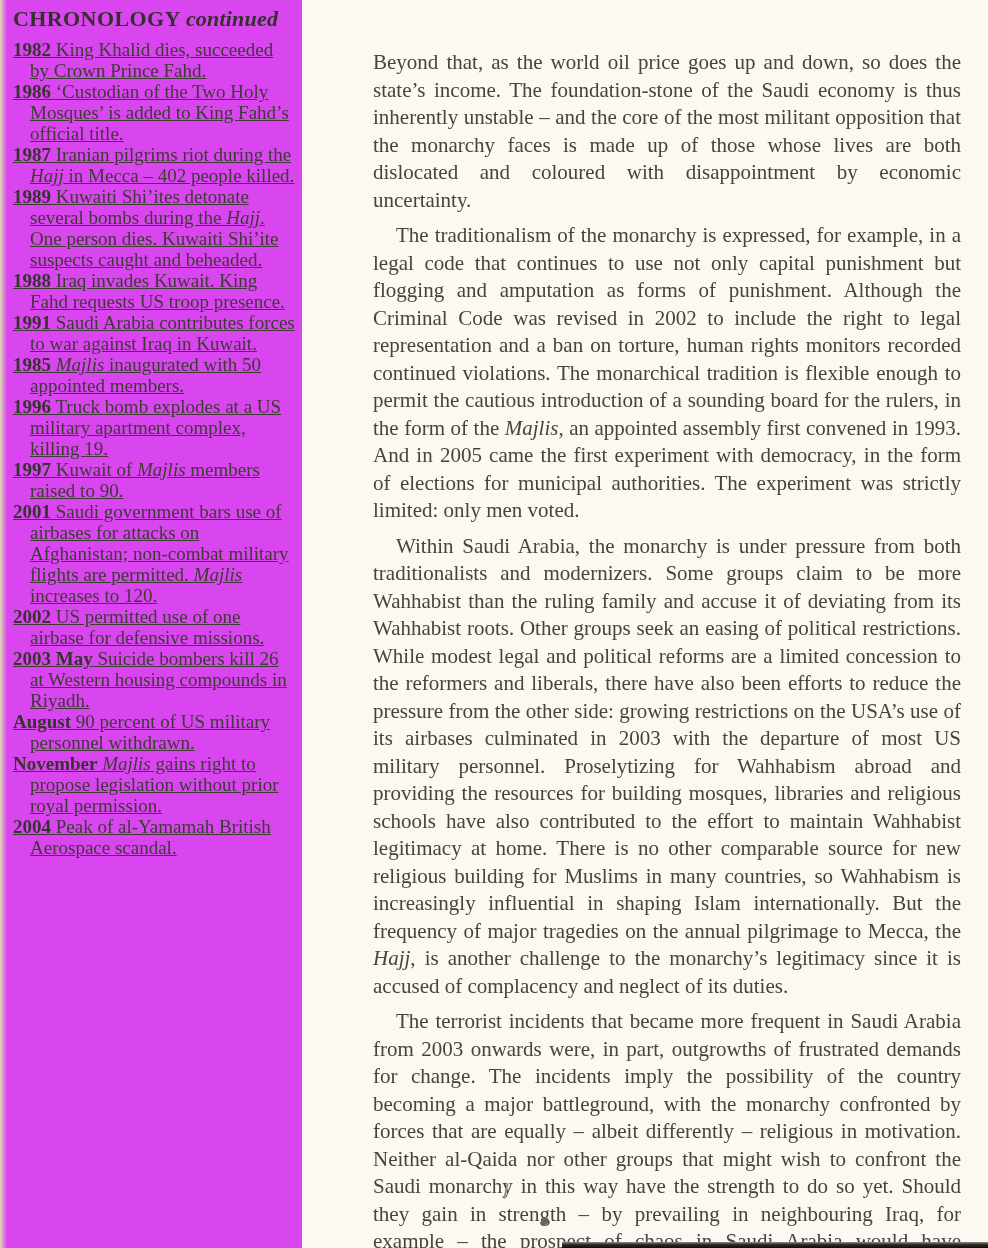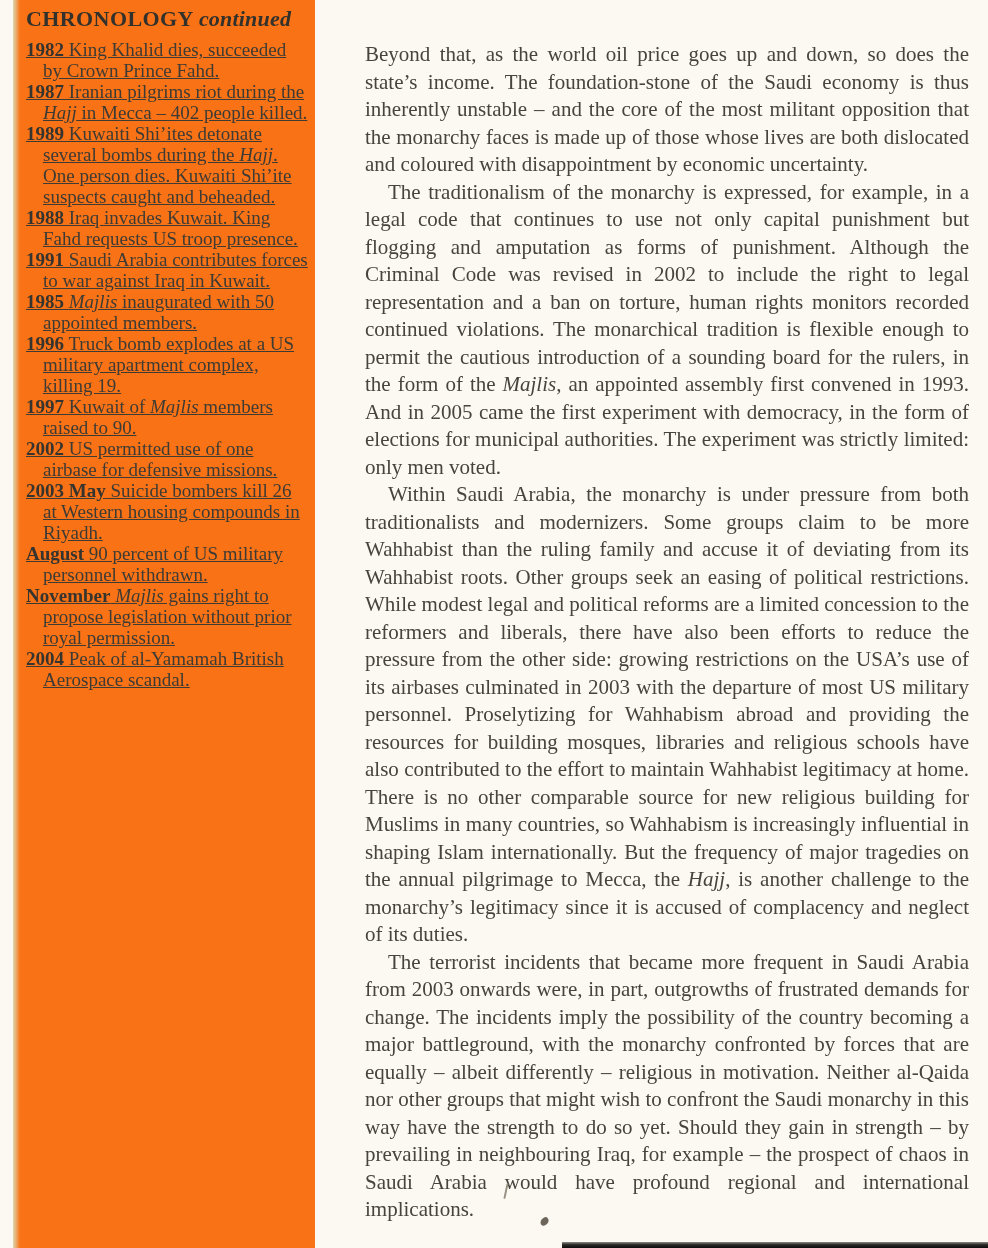--- a/index.html
+++ b/index.html
@@ -9,24 +9,23 @@
     background: #fbf9f2;
     overflow: hidden;
     font-family: "Liberation Serif", serif;
   }
 
   
   .sidebar {
     position: absolute;
     left: 0; top: 0;
     width: 302px; height: 1248px;
-    background: #f97316;
+    background: #d946ef;
     box-sizing: border-box;
     padding: 6px 6px 16px 13px;
-    margin-left: 13px;
   }
   .sidebar::before {
     content: "";
     position: absolute;
     left: 0; top: 0; width: 7px; height: 100%;
     background: linear-gradient(90deg, #ddd8b2, rgba(247,243,209,0));
     pointer-events: none;
   }
   .sidebar h2 {
     margin: 0 0 7px 0;
@@ -52,21 +51,21 @@
   .entry b { font-weight: bold; color: #36342e; }
   .entry i { font-style: italic; }
 
   
   .main-col {
     position: absolute;
     left: 365px; top: 41px;
     width: 604px;
   }
   .para {
-    margin: 0;
+    margin: 8px;
     font-size: 21px;
     line-height: 27.5px;
     text-align: justify;
     color: #46443d;
   }
   .para.indent { text-indent: 23px; }
   .para i { font-style: italic; }
 
   
   .ink-slash {
@@ -95,27 +94,29 @@
 </head>
 <body>
 
 <aside class="sidebar">
   <h2>
     <span>CHRONOLOGY</span>
     <span class="cont">continued</span>
   </h2>
   <div class="entries">
       <div class="entry"><b>1982</b><span> King Khalid dies, succeeded by Crown Prince Fahd.</span></div>
+      <div class="entry"><b>1986</b><span> ‘Custodian of the Two Holy Mosques’ is added to King Fahd’s official title.</span></div>
       <div class="entry"><b>1987</b><span> Iranian pilgrims riot during the </span><i>Hajj</i><span> in Mecca – 402 people killed.</span></div>
       <div class="entry"><b>1989</b><span> Kuwaiti Shi’ites detonate several bombs during the </span><i>Hajj</i><span>. One person dies. Kuwaiti Shi’ite suspects caught and beheaded.</span></div>
       <div class="entry"><b>1988</b><span> Iraq invades Kuwait. King Fahd requests US troop presence.</span></div>
       <div class="entry"><b>1991</b><span> Saudi Arabia contributes forces to war against Iraq in Kuwait.</span></div>
       <div class="entry"><b>1985</b><span> </span><i>Majlis</i><span> inaugurated with 50 appointed members.</span></div>
       <div class="entry"><b>1996</b><span> Truck bomb explodes at a US military apartment complex, killing 19.</span></div>
       <div class="entry"><b>1997</b><span> Kuwait of </span><i>Majlis</i><span> members raised to 90.</span></div>
+      <div class="entry"><b>2001</b><span> Saudi government bars use of airbases for attacks on Afghanistan; non-combat military flights are permitted. </span><i>Majlis</i><span> increases to 120.</span></div>
       <div class="entry"><b>2002</b><span> US permitted use of one airbase for defensive missions.</span></div>
       <div class="entry"><b>2003 May</b><span> Suicide bombers kill 26 at Western housing compounds in Riyadh.</span></div>
       <div class="entry"><b>August</b><span> 90 percent of US military personnel withdrawn.</span></div>
       <div class="entry"><b>November</b><span> </span><i>Majlis</i><span> gains right to propose legislation without prior royal permission.</span></div>
       <div class="entry"><b>2004</b><span> Peak of al-Yamamah British Aerospace scandal.</span></div>
     </div>
 </aside>
 
 <main class="main-col">
     <p class="para"><span>Beyond that, as the world oil price goes up and down, so does the state’s income. The foundation-stone of the Saudi economy is thus inherently unstable – and the core of the most militant opposition that the monarchy faces is made up of those whose lives are both dislocated and coloured with disappointment by economic uncertainty.</span></p>

